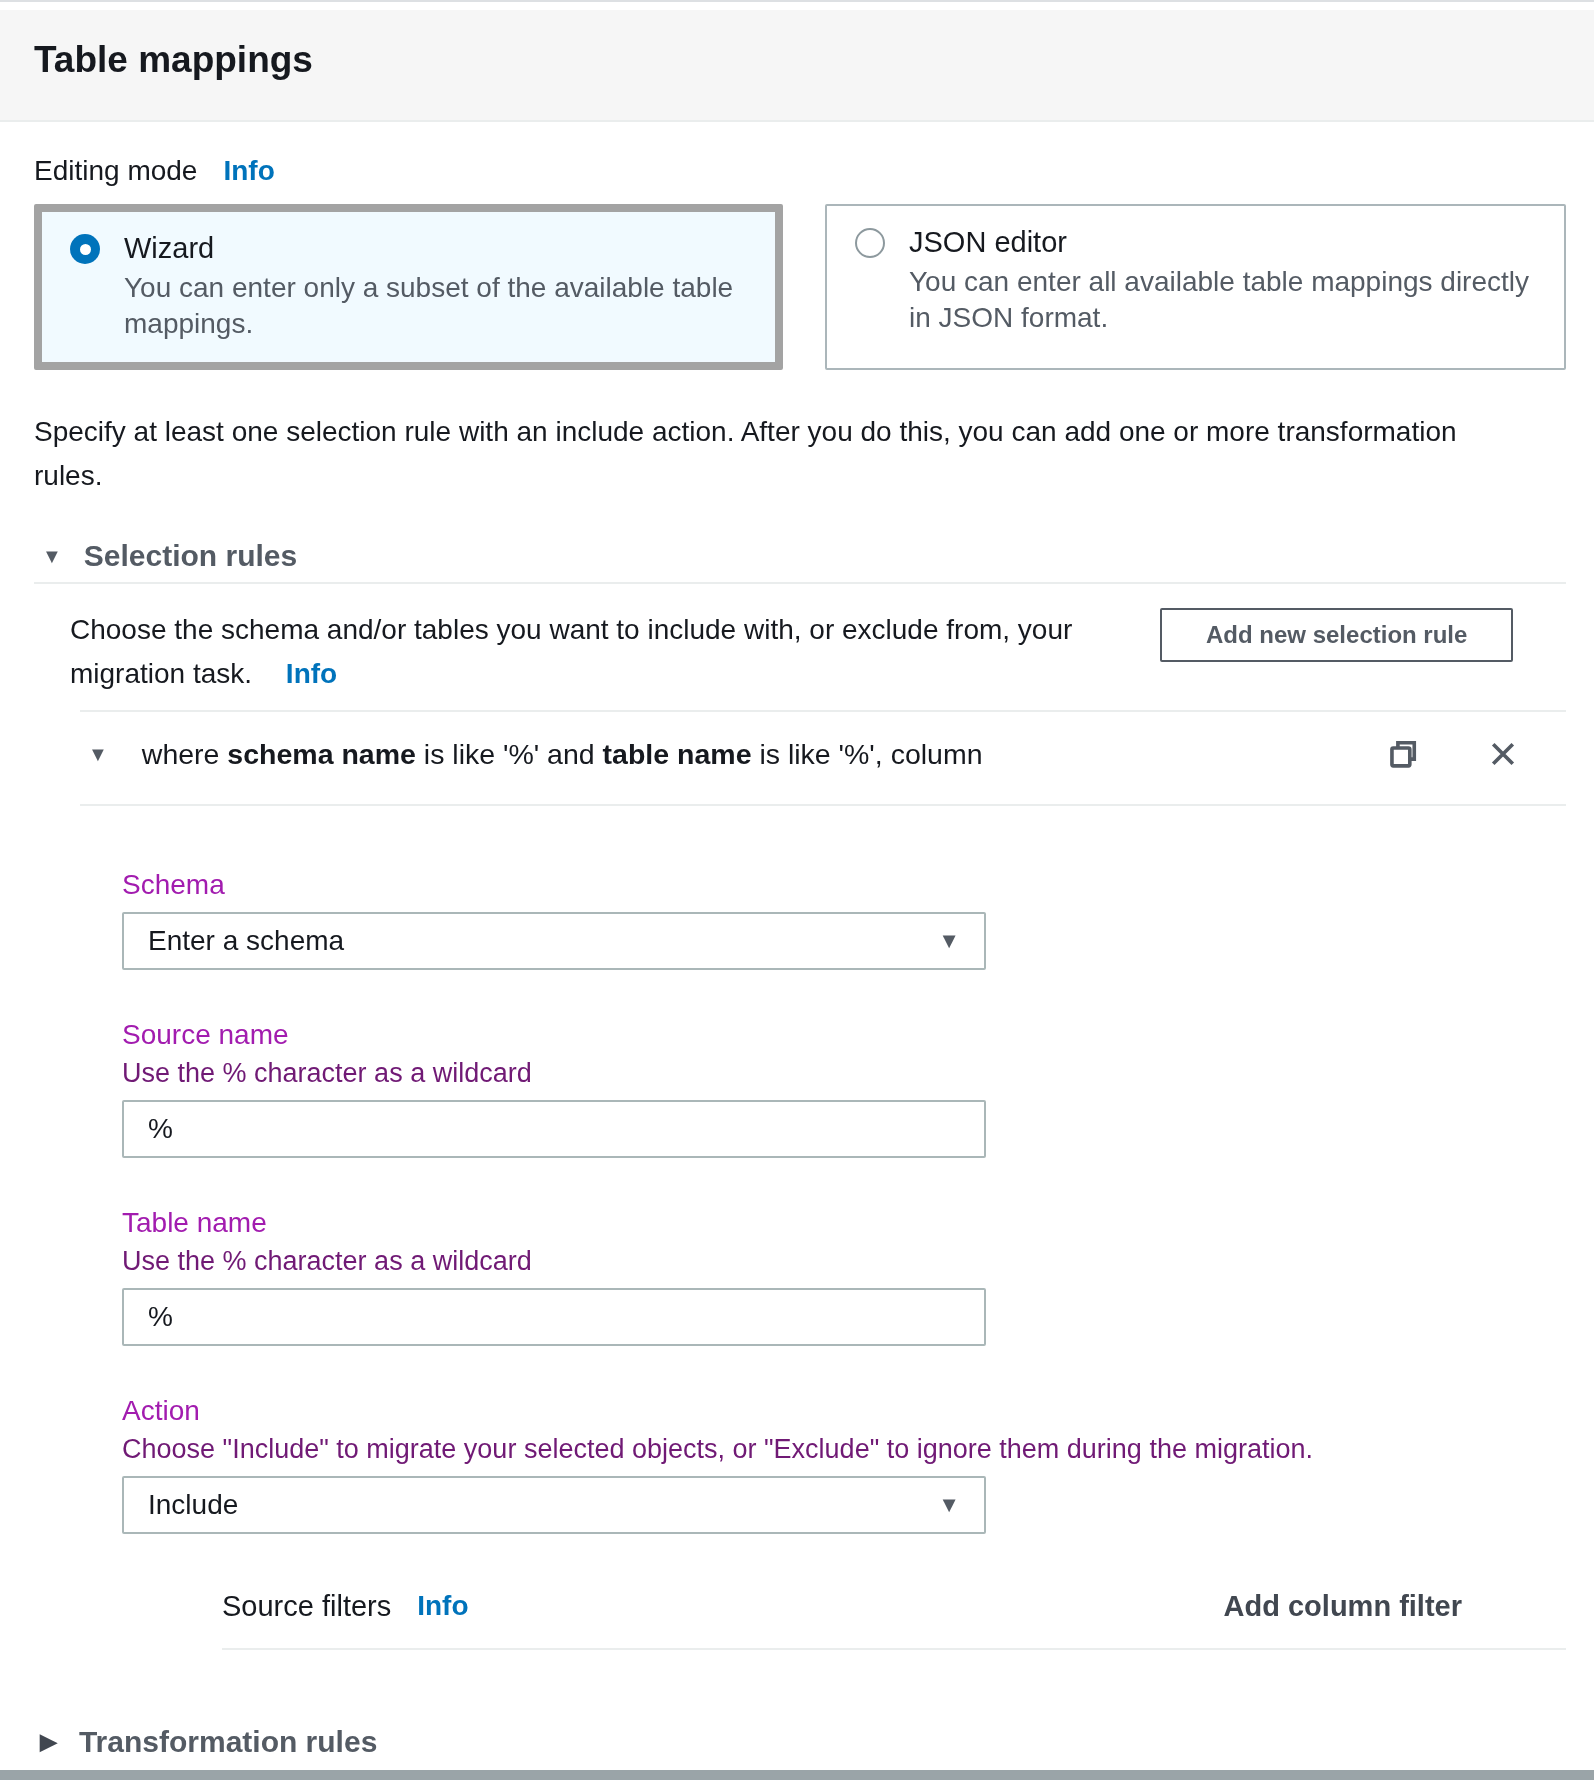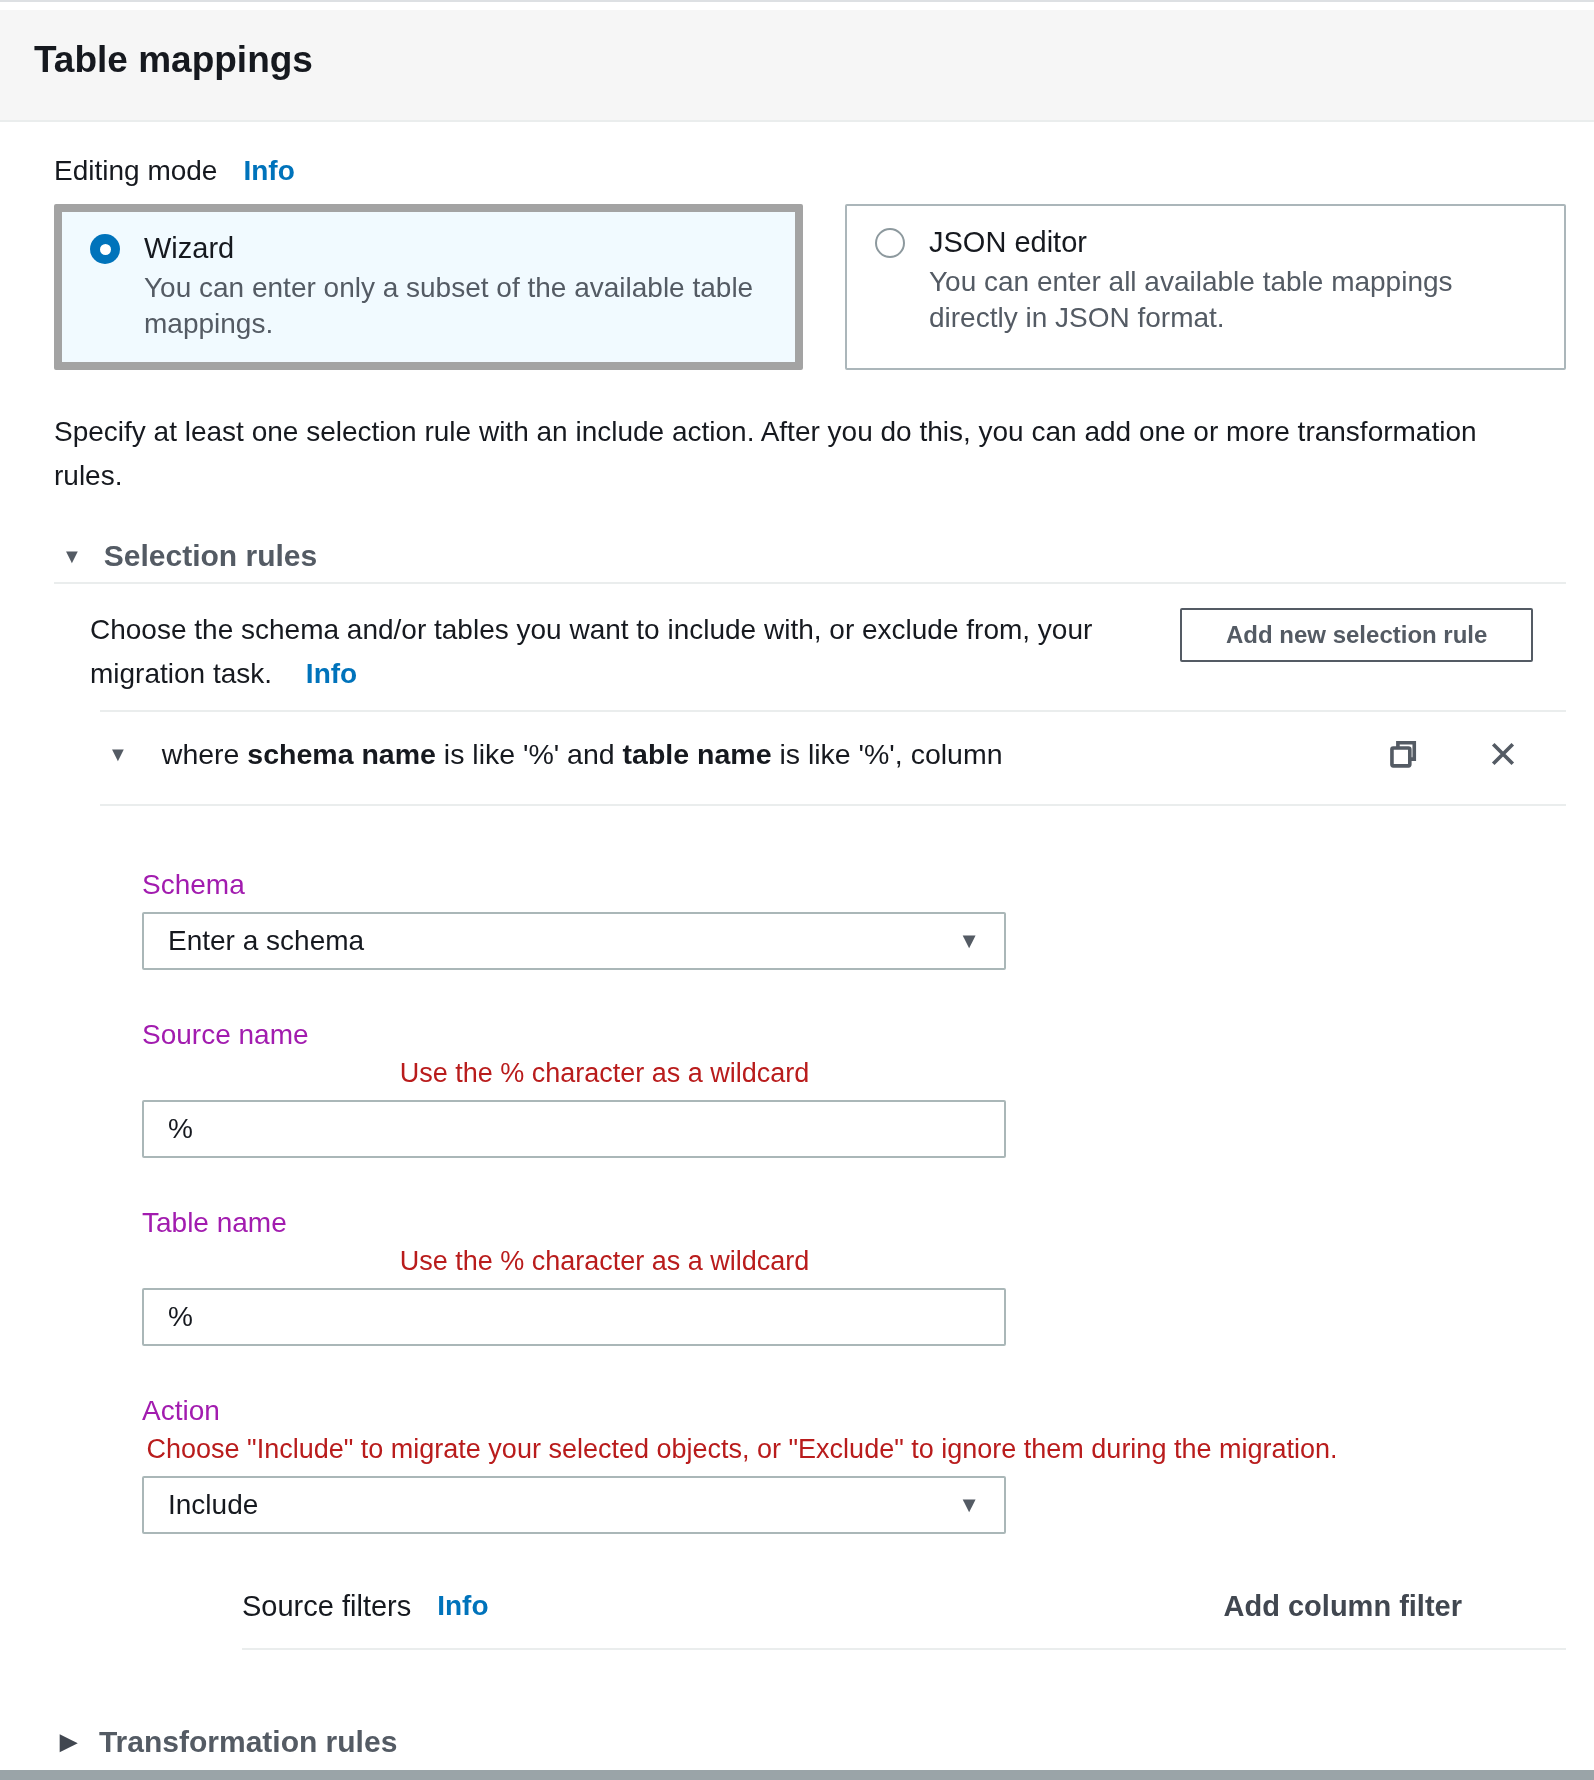--- a/index.html
+++ b/index.html
@@ -8,21 +8,21 @@
     width:1594px; height:1780px; position:relative; overflow:hidden;
     background:#ffffff; color:#16191f;
     font-family:"Liberation Sans", sans-serif; font-size:28px;
   }
   .top-edge { height:2px; background:#dde0e3; }
   .header-band {
     margin-top:8px; background:#f6f6f6; border-bottom:2px solid #eaeded;
     padding:28px 0 38px 34px;
   }
   .page-title { font-size:37px; font-weight:700; line-height:44px; color:#16191f; }
-  .content { padding:32px 28px 0 54px; }
+  .content { padding:32px 28px 0 34px; }
 
   .label-row { display:flex; align-items:baseline; line-height:34px; }
   .info-link { color:#0073bb; font-weight:700; margin-left:26px; cursor:pointer; }
 
   .tiles { display:flex; gap:42px; margin-top:16px; }
   .tile { border-radius:2px; padding:20px 28px; display:flex; gap:24px; }
   .tile-wizard { width:749px; border:8px solid #a3a3a3; background:#f1faff; }
   .tile-json { flex:1; border:2px solid #abb6ba; background:#ffffff; }
   .radio { width:30px; height:30px; border-radius:50%; flex:0 0 auto; margin-top:2px; }
   .radio-on { background:#0073bb; display:flex; align-items:center; justify-content:center; }
@@ -54,21 +54,21 @@
   .rule-summary { line-height:36px; font-size:28.5px; }
   .rule-summary b { font-weight:700; }
   .spacer { flex:1; }
   .icon-btn { background:none; border:none; padding:0; cursor:pointer; line-height:0; }
   .icon-btn + .icon-btn { margin-left:66px; }
 
   .rule-form { margin-left:88px; width:925px; margin-top:62px; }
   .group { margin-top:40px; }
   .group:first-child { margin-top:0; }
   .field-label { line-height:34px; color:#a21caf;margin-top:48px; }
-  .field-help { margin-top:4px; line-height:34px; color:#b91c1c; font-size:27px;text-align:center; }
+  .field-help { margin-top:4px; line-height:34px; color:#701a75; font-size:27px; }
   .select, .text-input {
     margin-top:10px; width:864px; height:58px; border:2px solid #aab7b8; border-radius:2px;
     background:#ffffff; display:flex; align-items:center; padding:0 24px;
     font-size:28px; color:#16191f; font-family:inherit;
   }
   .select { justify-content:space-between; cursor:pointer; }
   .select .caret { font-size:22px; }
   input.text-input { display:block; line-height:54px; }
 
   .source-filters-row { display:flex; align-items:center; margin:52px 104px 0 188px; line-height:40px; }

